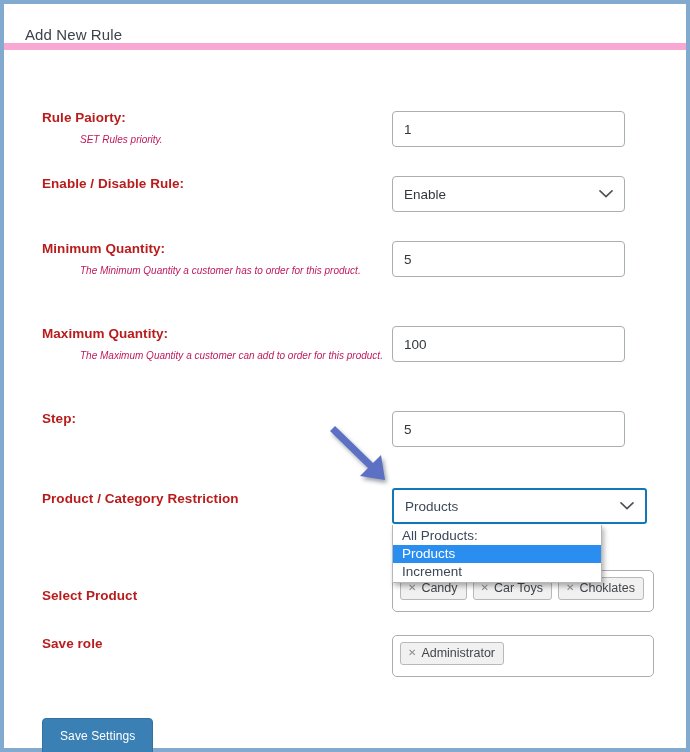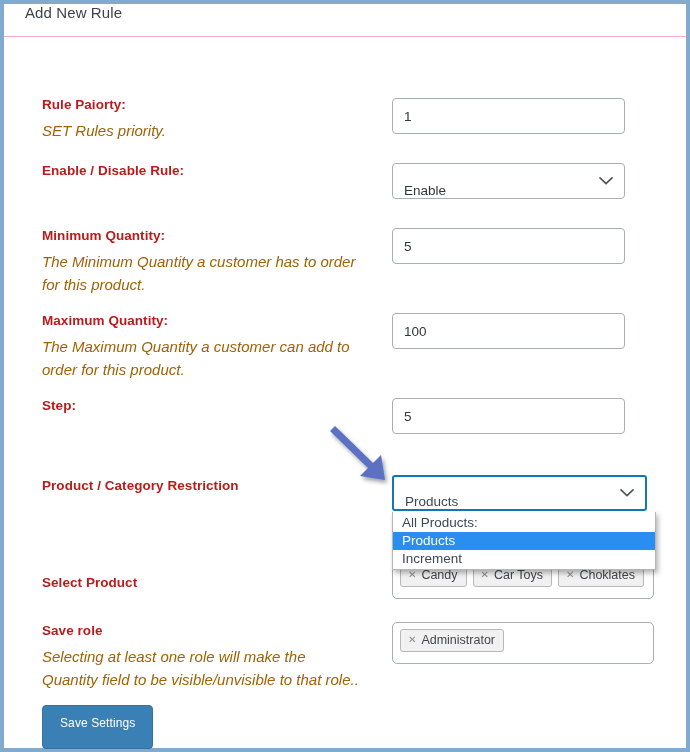--- a/index.html
+++ b/index.html
@@ -27,25 +27,25 @@
   .panel {
     position: relative;
     width: 100%;
     height: 100%;
     background: #ffffff;
     box-sizing: border-box;
   }
 
   
   .panel-header {
-    height: 33px;
-    box-sizing: border-box;
-    border-bottom: 1px solid #f9a8d4;
+    height: 46px;
+    box-sizing: border-box;
+    border-bottom: 7px solid #f9a8d4;
     display: flex;
-    align-items: flex-start;
+    align-items: flex-end;
     padding-left: 21px;
   }
   .panel-title {
     font-size: 15px;
     color: #3c434a;
     font-weight: 400;
     letter-spacing: 0.1px;
   }
 
   
@@ -69,26 +69,27 @@
 
   .field-label {
     font-size: 13.5px;
     font-weight: bold;
     color: #b91c1c;
     letter-spacing: 0.05px;
     white-space: nowrap;
   }
 
   .field-desc {
-    font-size: 15px;
+    font-size: 10px;
     font-style: italic;
-    color: #a16207;
+    color: #be185d;
     line-height: 1.55;
     margin-top: 7px;
     width: 320px;
+    margin-left: 38px;
   }
 
   .row-input-col {
     position: absolute;
     left: 388px;
   }
 
   
   .text-input {
     width: 233px;
@@ -106,21 +107,21 @@
 
   .select-box {
     position: relative;
     width: 233px;
     height: 36px;
     box-sizing: border-box;
     border: 1px solid #a9aeb3;
     border-radius: 4px;
     background: #ffffff;
     display: flex;
-    align-items: flex-end;
+    align-items: center;
     padding: 0 11px;
     font-size: 13.5px;
     color: #32373c;
   }
   .select-box .chev {
     position: absolute;
     right: 11px;
     top: 50%;
     transform: translateY(-50%);
     display: block;
@@ -133,21 +134,21 @@
     border: 2px solid #1178b8;
     border-radius: 3px;
     color: #3c4858;
   }
 
   
   .dropdown-list {
     position: absolute;
     left: 0;
     top: 37px;
-    width: 264px;
+    width: 210px;
     box-sizing: border-box;
     background: #ffffff;
     border: 1px solid #b6b6b6;
     border-top: none;
     box-shadow: 2px 3px 5px rgba(0,0,0,0.30);
     z-index: 40;
     padding: 2px 0 1px 0;
   }
   .dropdown-opt {
     font-size: 13.5px;
@@ -326,21 +327,20 @@
               <span class="token-x">✕</span>
               <span>Choklates</span>
             </span>
           </div>
         </div>
       </div>
 
       <div class="form-row" style="top:586px;">
         <div class="row-label-col">
           <div class="field-label">Save role</div>
-          <div class="field-desc">Selecting at least one role will make the Quantity field to be visible/unvisible to that role..</div>
         </div>
         <div class="row-input-col" style="top:-1px;">
           <div class="token-field">
             <span class="token">
               <span class="token-x">✕</span>
               <span>Administrator</span>
             </span>
           </div>
         </div>
       </div>

